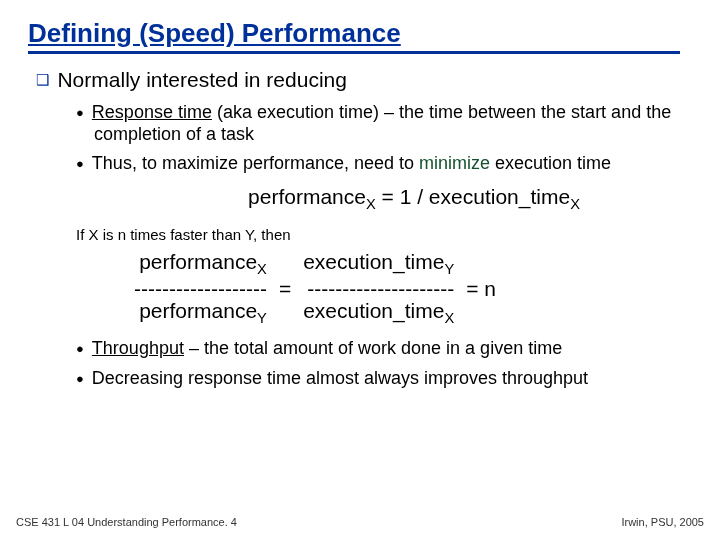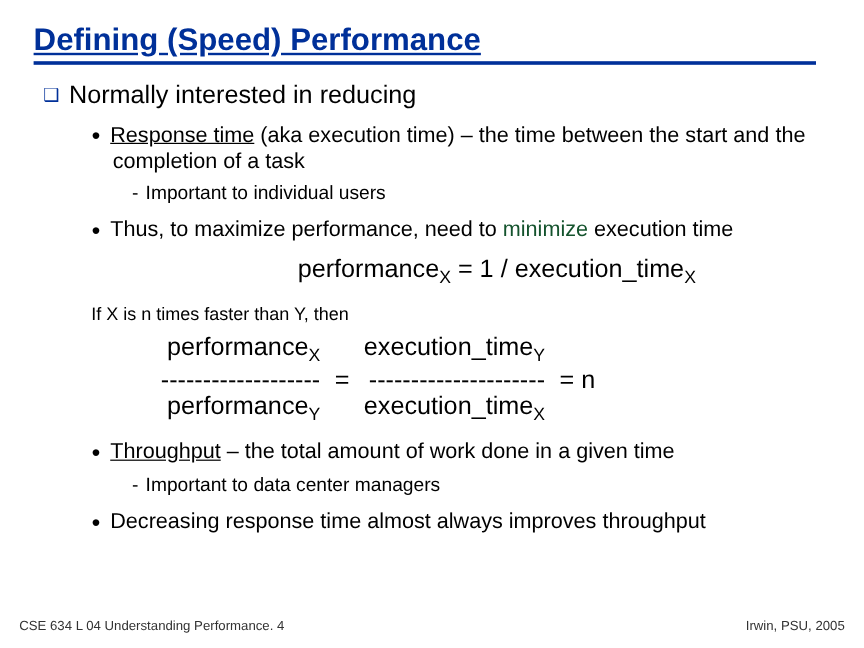--- a/index.html
+++ b/index.html
@@ -110,23 +110,20 @@
   <hr class="title-rule">
 
   <div class="lvl1">
     <span class="bullet">❑</span><span>Normally interested in reducing</span>
   </div>
 
   <div class="lvl2">
     <span class="bullet">●</span><span class="ul">Response time</span><span> (aka execution time) – the time between the start and the completion of a task</span>
   </div>
 
-  <div class="lvl3">
-    <span class="dash">-</span><span>Important to individual users</span>
-  </div>
 
   <div class="lvl2">
     <span class="bullet">●</span><span>Thus, to maximize performance, need to </span><span class="red">minimize</span><span> execution time</span>
   </div>
 
   <div class="formula1">
     <span>performance</span><span class="sub">X</span><span> = 1 / execution_time</span><span class="sub">X</span>
   </div>
 
   <div class="plain">If X is n times faster than Y, then</div>
@@ -149,25 +146,22 @@
         <td><span>execution_time</span><span class="sub">X</span></td>
       </tr>
     </tbody>
       </table>
   </div>
 
   <div class="lvl2">
     <span class="bullet">●</span><span class="ul">Throughput</span><span> – the total amount of work done in a given time</span>
   </div>
 
-  <div class="lvl3">
-    <span class="dash">-</span><span>Important to data center managers</span>
-  </div>
 
   <div class="lvl2">
     <span class="bullet">●</span><span>Decreasing response time almost always improves throughput</span>
   </div>
 </div>
 
 <div class="footer">
-  <span>CSE 634  L 04 Understanding Performance. 4</span>
+  <span>CSE 431  L 04 Understanding Performance. 4</span>
   <span class="footer-right">Irwin, PSU, 2005</span>
 </div>
 
 </body></html>

